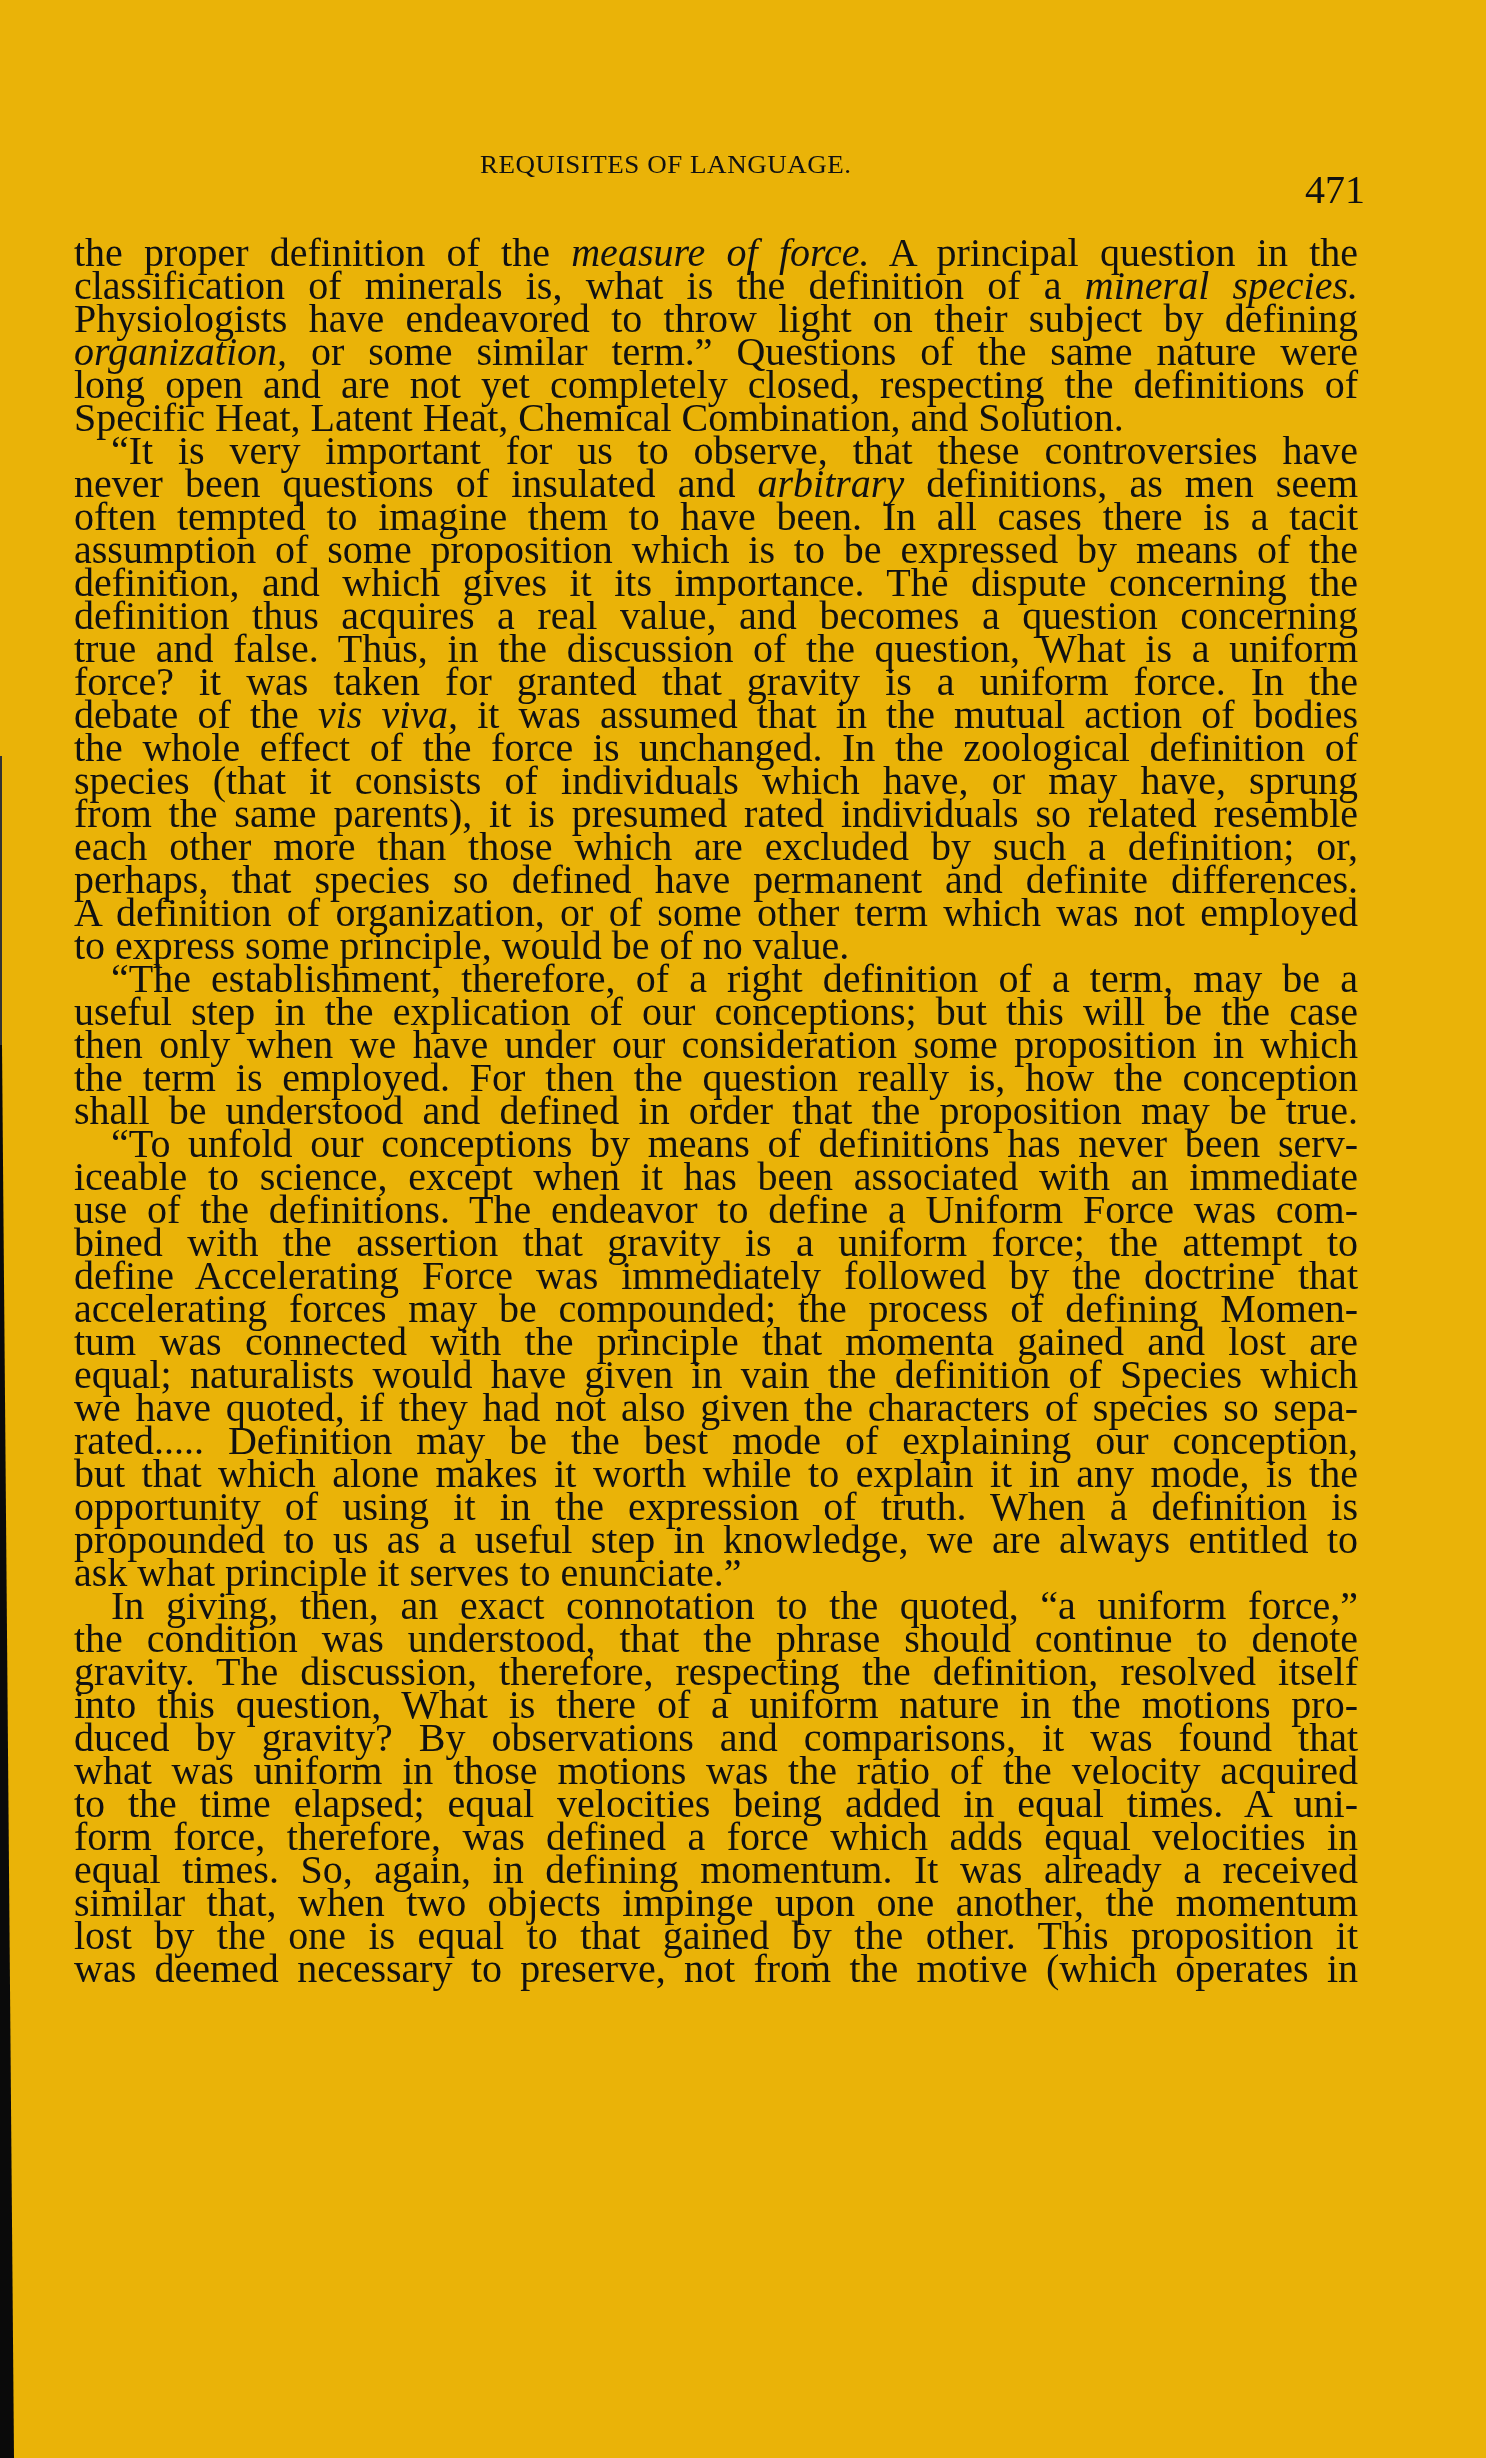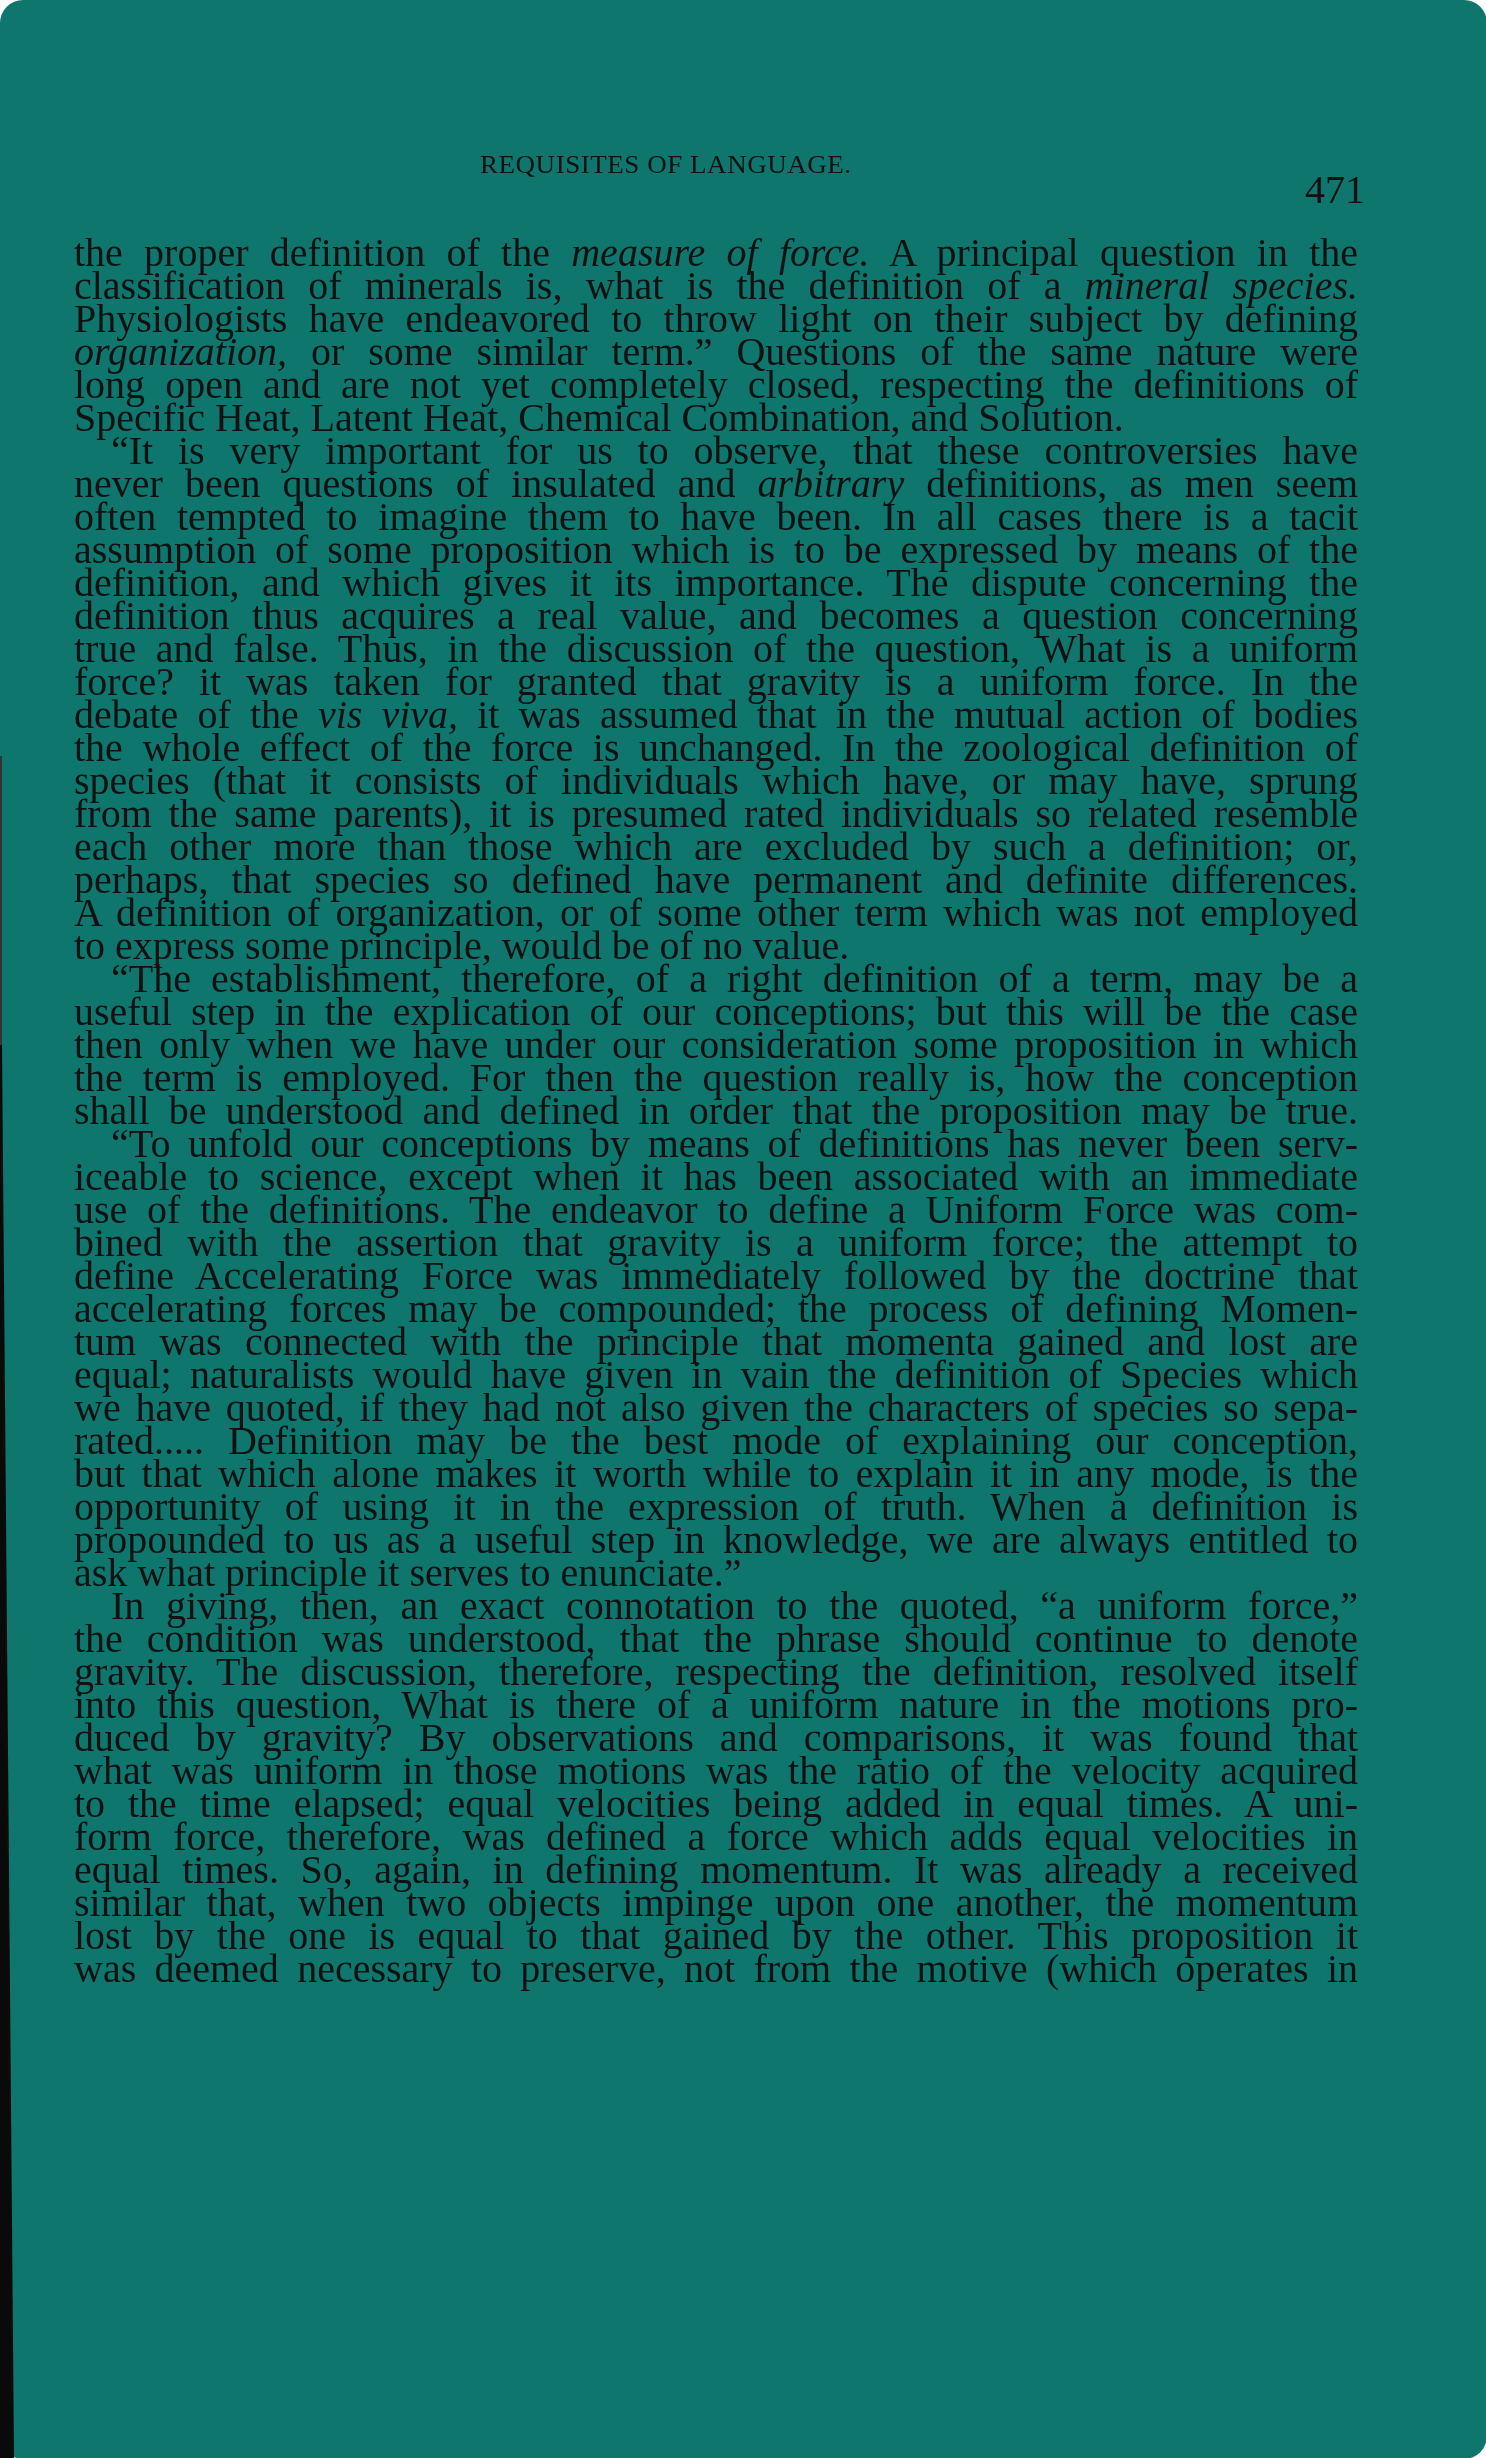--- a/index.html
+++ b/index.html
@@ -14,22 +14,21 @@
       overflow: hidden;
       font-family: "Liberation Serif", "DejaVu Serif", serif;
       color: #111111;
     }
     .page {
       position: absolute;
       left: 0;
       top: 0;
       width: 1487px;
       height: 2459px;
-      background: #0f766e;
-      border-radius: 23px;
+      background: #eab308;
     }
     .scan-edge {
       position: absolute;
       left: 0;
       top: 1045px;
       width: 14px;
       height: 1414px;
       background: #0a0a0a;
       clip-path: polygon(0 0, 2px 0, 14px 100%, 0 100%);
     }

